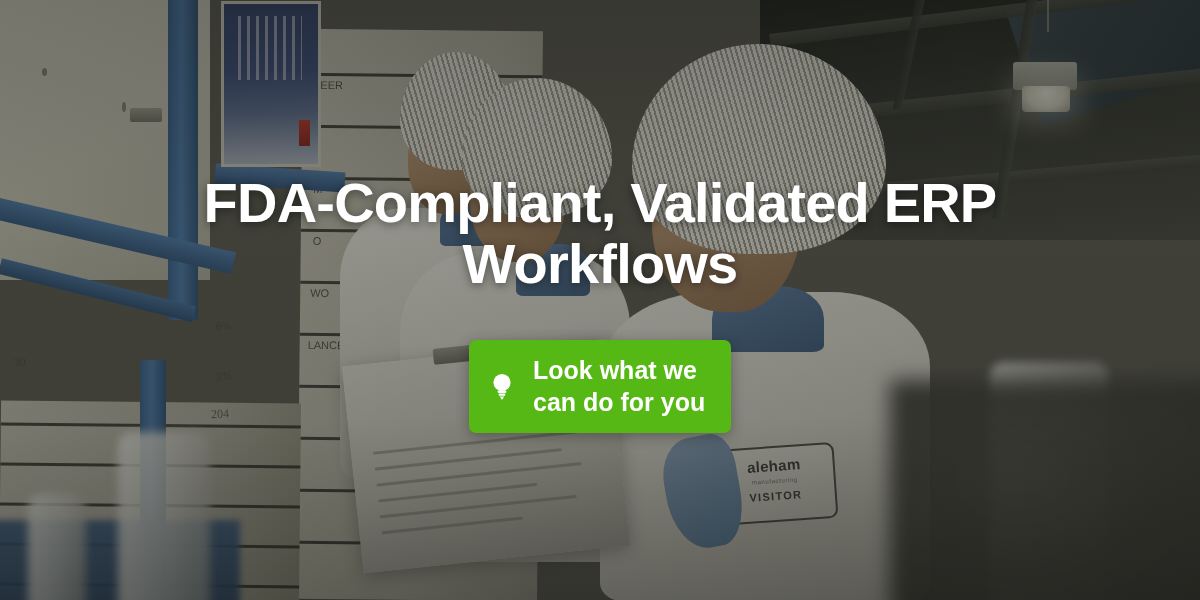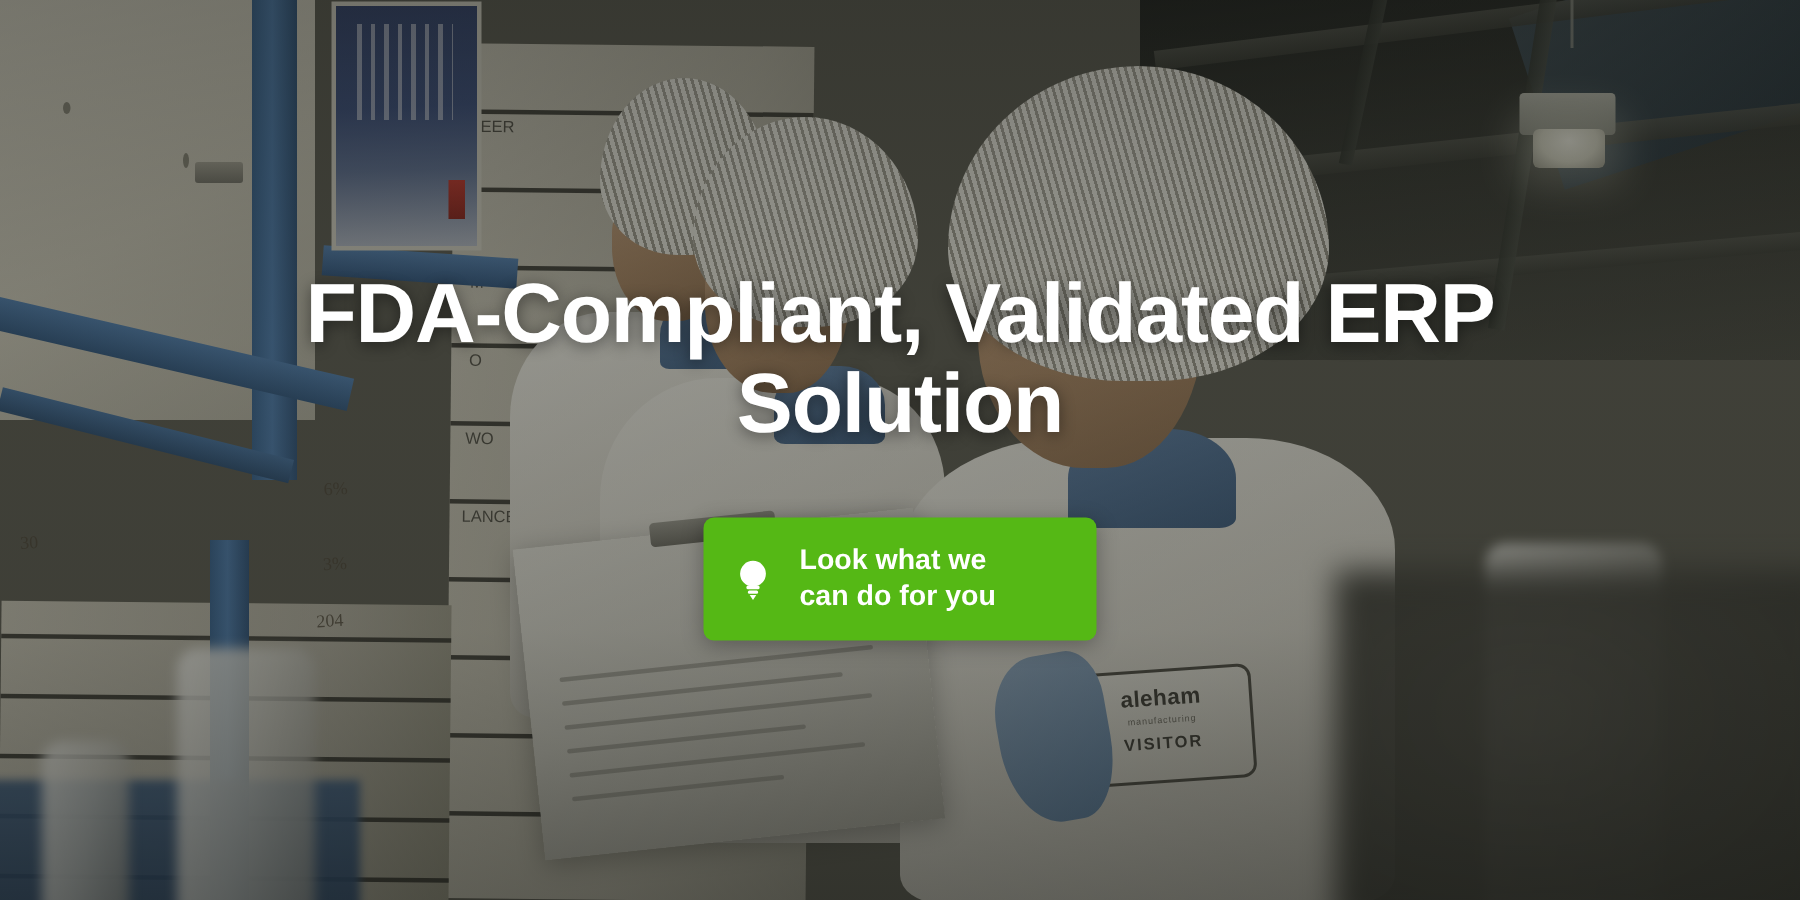--- a/index.html
+++ b/index.html
@@ -331,21 +331,21 @@
     box-shadow:0 3px 14px rgba(0,0,0,.30);
     text-align:left;
   }
 
   .bulb-icon { flex:0 0 auto; width:26px; height:30px; display:block; }
 
   .cta-label {
     color:#ffffff;
     font-family:"Liberation Sans", sans-serif;
     font-weight:bold;
-    font-size:19px;
+    font-size:25px;
     line-height:1.3;
     white-space:pre-line;
   }
 </style>
 </head>
 <body>
 
 <div class="hero">
 
   <div class="photo">
@@ -451,21 +451,21 @@
     <div class="bottle b1"></div>
     <div class="bottle b2"></div>
     <div class="bottle b3"></div>
     <div class="blur-br"></div>
   </div>
 
   <div class="scrim"></div>
 
   <div class="content">
 
-    <h1 class="headline">FDA-Compliant, Validated ERP Solution</h1>
+    <h1 class="headline">FDA-Compliant, Validated ERP Workflows</h1>
 
 
     <button class="cta">
       <span>
         <svg class="bulb-icon" viewBox="0 0 26 30" aria-hidden="true">
           <circle cx="13" cy="11.5" r="8.6" fill="#ffffff"></circle>
           <rect x="8.6" y="19.4" width="8.8" height="2.5" rx="1.1" fill="#ffffff"></rect>
           <rect x="9.6" y="22.6" width="6.8" height="2.2" rx="1.0" fill="#ffffff"></rect>
           <path d="M10.8 25.6 h4.4 l-2.2 3.4 z" fill="#ffffff"></path>
         </svg>

